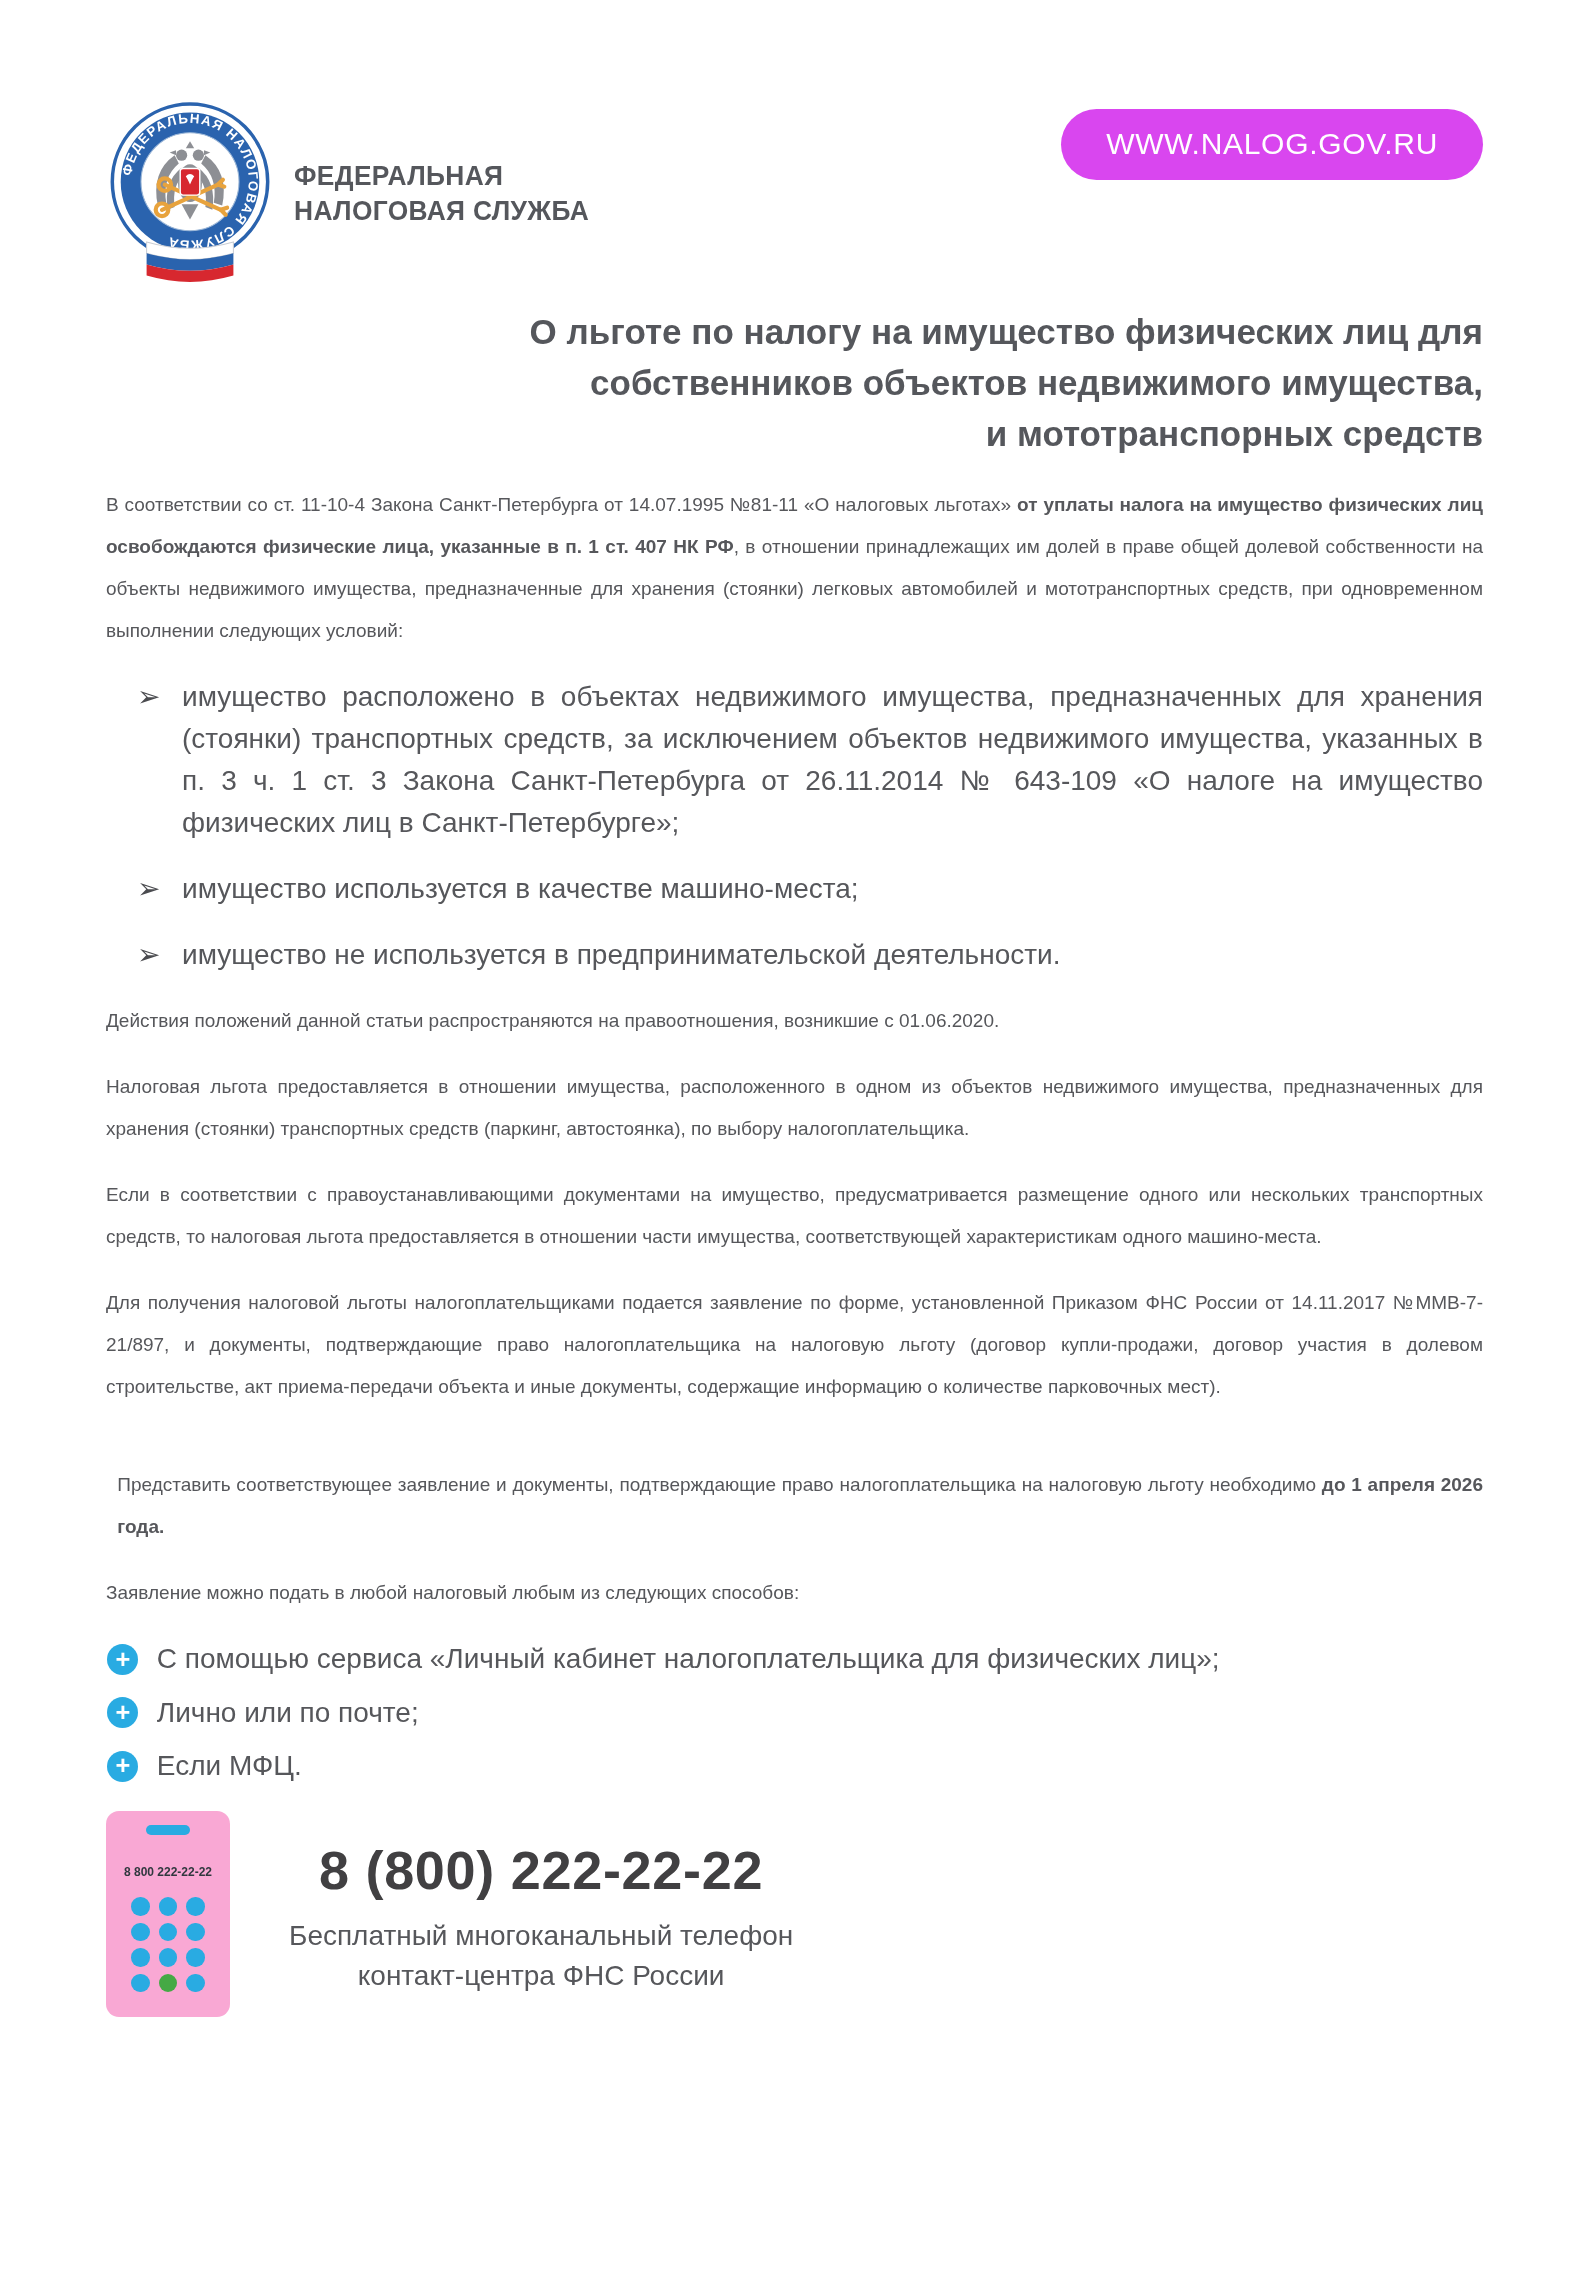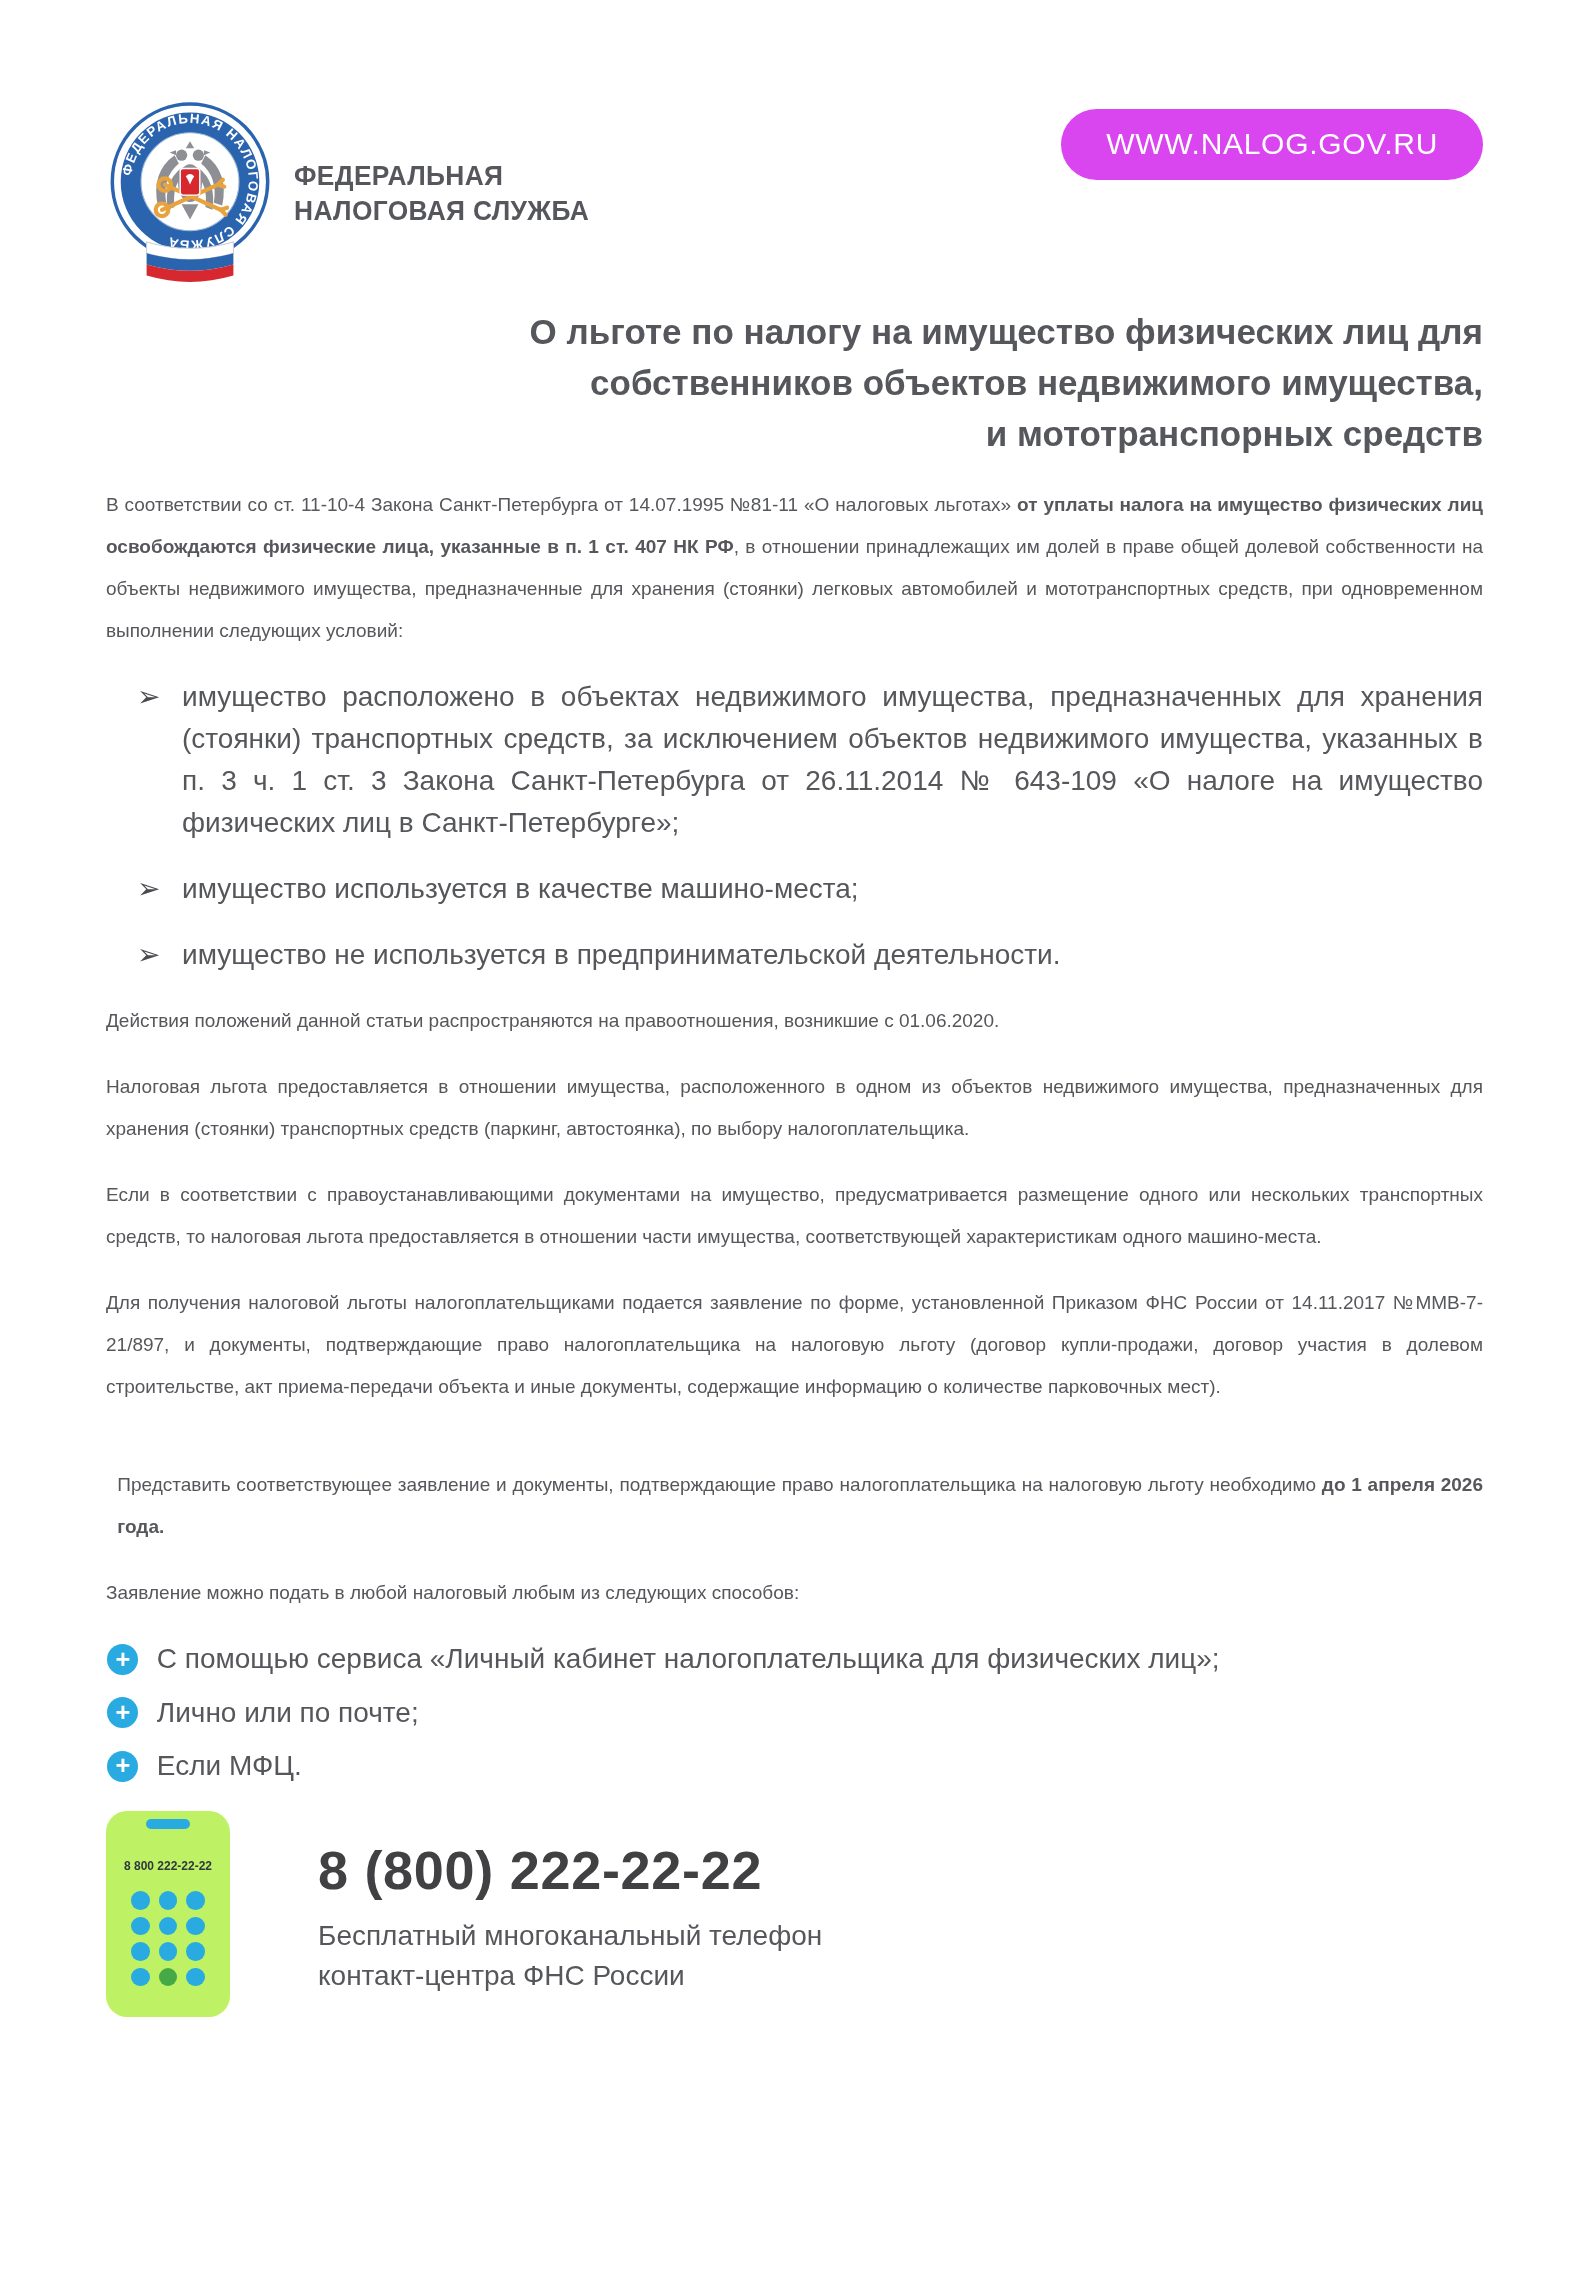--- a/index.html
+++ b/index.html
@@ -63,38 +63,38 @@
     background:#29ABE2; border-radius:50%;
     color:#ffffff; font-size:25.4px; font-weight:700;
     display:flex; align-items:center; justify-content:center; line-height:1;
   }
   .opt p { font-size:28px; line-height:42px; color:#56575B; }
 
   
   .footer { display:flex; align-items:flex-start; margin-top:24px; }
   .phone-icon {
     width:124px; height:206px;
-    background:#bef264; border-radius:21px;
+    background:#f9a8d4; border-radius:13px;
     display:flex; flex-direction:column; align-items:center;
-    padding-top:8px;
+    padding-top:14px;
   }
   .speaker { width:44px; height:10px; border-radius:5.7px; background:#29ABE2; }
   .ph-label {
     margin-top:30px; font-size:12px; font-weight:700;
     letter-spacing:0; color:#31383F; white-space:nowrap;
   }
   .keypad {
     margin-top:18.4px;
     display:grid; grid-template-columns:repeat(3,18.4px);
     grid-gap:7px 9.2px;
   }
   .dot { width:18.4px; height:18.4px; border-radius:50%; background:#29ABE2; }
   .dot.green { background:#45A945; }
 
-  .phone-info { margin-left:88px; padding-top:28px; }
+  .phone-info { margin-left:59px; padding-top:28px;text-align:center; }
   .phone-number {
     font-size:54px; font-weight:700; color:#414042; letter-spacing:0.7px;
   }
   .phone-desc { margin-top:15.5px; font-size:28px; line-height:40px; color:#56575B; }
 
   
   .emblem { width:168px; height:188px; flex:0 0 auto; }
 </style>
 </head>
 <body>

